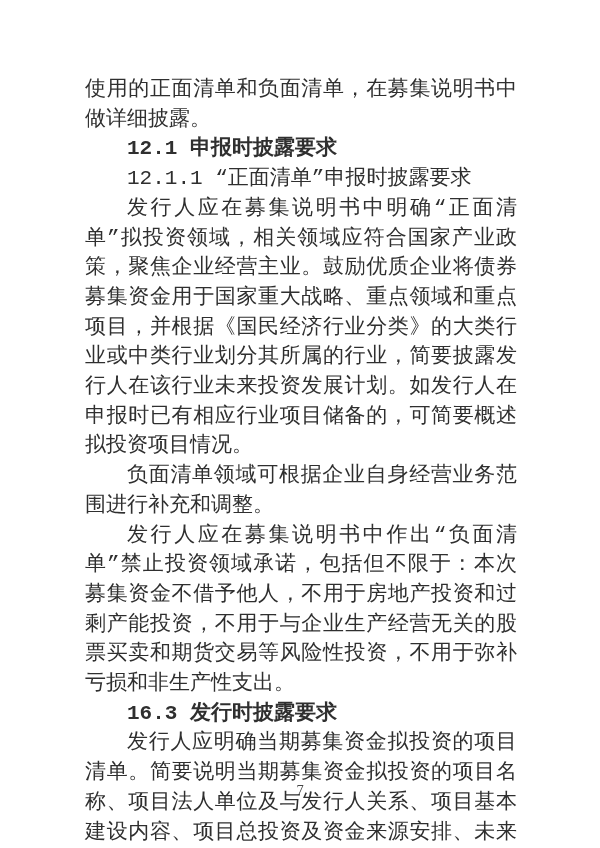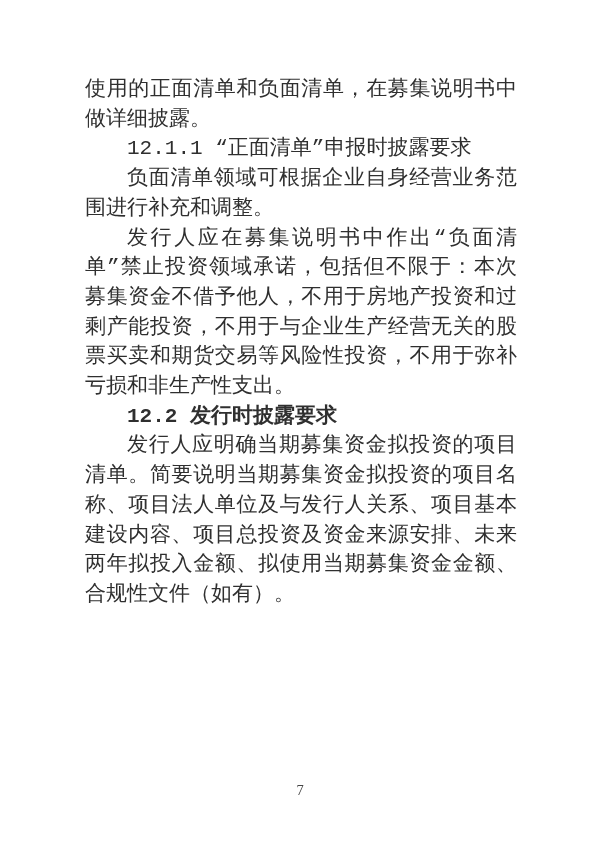--- a/index.html
+++ b/index.html
@@ -54,20 +54,22 @@
     line-height: 18px;
     color: #454545;
   }
 </style>
 </head>
 <body>
 
 <div class="page">
   <div class="content">
     <p class="blk cont">使用的正面清单和负面清单，在募集说明书中做详细披露。</p>
+    <p class="blk h2">12.1 申报时披露要求</p>
     <p class="blk h3">12.1.1 “正面清单”申报时披露要求</p>
+    <p class="blk para">发行人应在募集说明书中明确“正面清单”拟投资领域，相关领域应符合国家产业政策，聚焦企业经营主业。鼓励优质企业将债券募集资金用于国家重大战略、重点领域和重点项目，并根据《国民经济行业分类》的大类行业或中类行业划分其所属的行业，简要披露发行人在该行业未来投资发展计划。如发行人在申报时已有相应行业项目储备的，可简要概述拟投资项目情况。</p>
     <p class="blk para">负面清单领域可根据企业自身经营业务范围进行补充和调整。</p>
     <p class="blk para">发行人应在募集说明书中作出“负面清单”禁止投资领域承诺，包括但不限于：本次募集资金不借予他人，不用于房地产投资和过剩产能投资，不用于与企业生产经营无关的股票买卖和期货交易等风险性投资，不用于弥补亏损和非生产性支出。</p>
-    <p class="blk h2">12.2 发行时披露要求</p>
+    <p class="blk h2">16.3 发行时披露要求</p>
     <p class="blk para">发行人应明确当期募集资金拟投资的项目清单。简要说明当期募集资金拟投资的项目名称、项目法人单位及与发行人关系、项目基本建设内容、项目总投资及资金来源安排、未来两年拟投入金额、拟使用当期募集资金金额、合规性文件（如有）。</p>
   </div>
   <div class="page-number">7</div>
 </div>
 
 </body></html>

